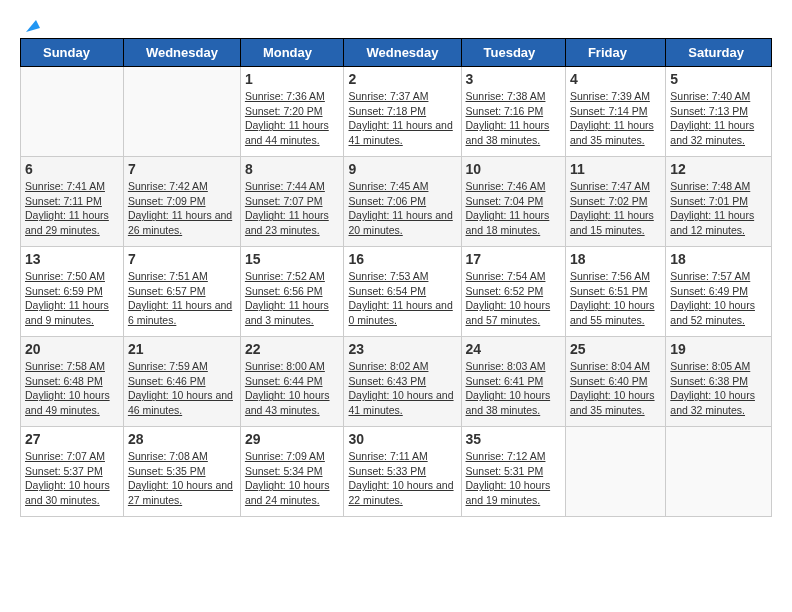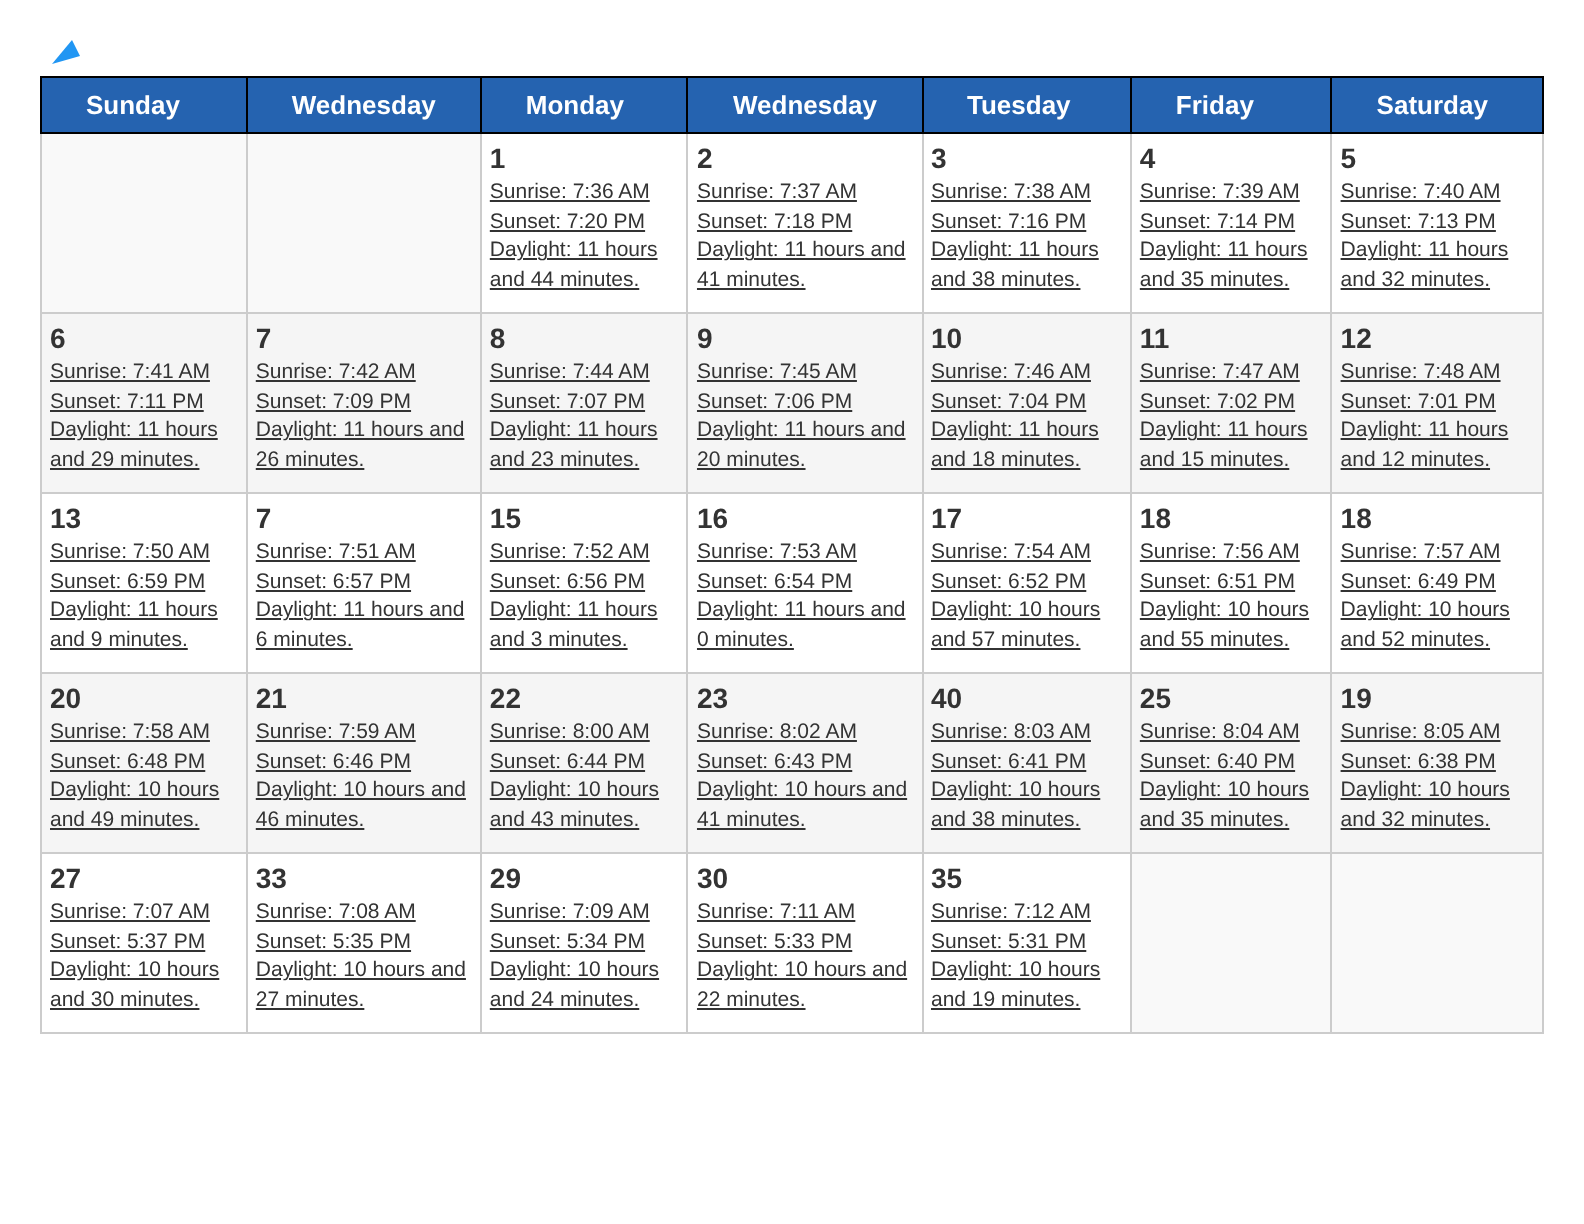--- a/index.html
+++ b/index.html
@@ -249,21 +249,21 @@
             Sunrise: 8:00 AM<br>Sunset: 6:44 PM<br>Daylight: 10 hours and 43 minutes.
           </div>
         </td>
         <td>
           <span class="day-number">23</span>
           <div class="day-info">
             Sunrise: 8:02 AM<br>Sunset: 6:43 PM<br>Daylight: 10 hours and 41 minutes.
           </div>
         </td>
         <td>
-          <span class="day-number">40</span>
+          <span class="day-number">24</span>
           <div class="day-info">
             Sunrise: 8:03 AM<br>Sunset: 6:41 PM<br>Daylight: 10 hours and 38 minutes.
           </div>
         </td>
         <td>
           <span class="day-number">25</span>
           <div class="day-info">
             Sunrise: 8:04 AM<br>Sunset: 6:40 PM<br>Daylight: 10 hours and 35 minutes.
           </div>
         </td>
@@ -275,21 +275,21 @@
         </td>
       </tr>
       <tr>
         <td>
           <span class="day-number">27</span>
           <div class="day-info">
             Sunrise: 7:07 AM<br>Sunset: 5:37 PM<br>Daylight: 10 hours and 30 minutes.
           </div>
         </td>
         <td>
-          <span class="day-number">33</span>
+          <span class="day-number">28</span>
           <div class="day-info">
             Sunrise: 7:08 AM<br>Sunset: 5:35 PM<br>Daylight: 10 hours and 27 minutes.
           </div>
         </td>
         <td>
           <span class="day-number">29</span>
           <div class="day-info">
             Sunrise: 7:09 AM<br>Sunset: 5:34 PM<br>Daylight: 10 hours and 24 minutes.
           </div>
         </td>

